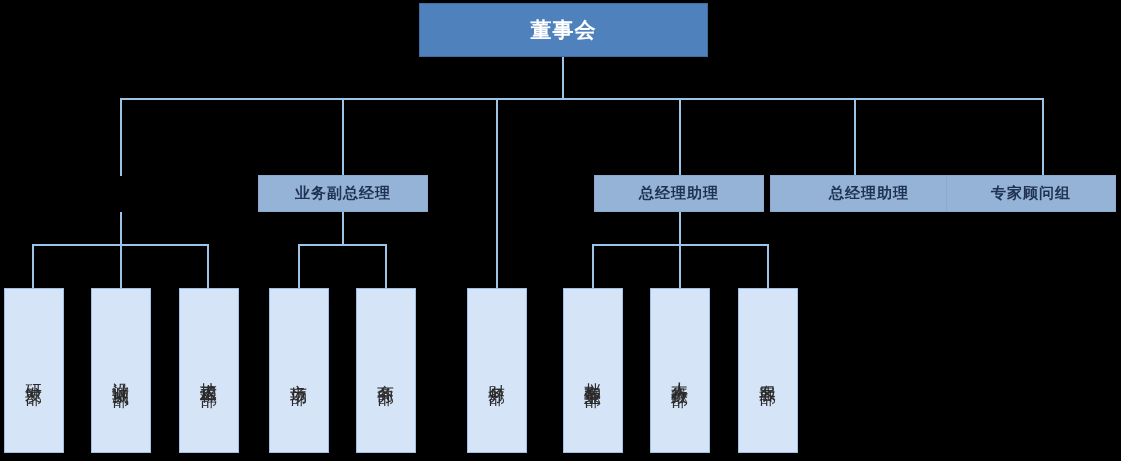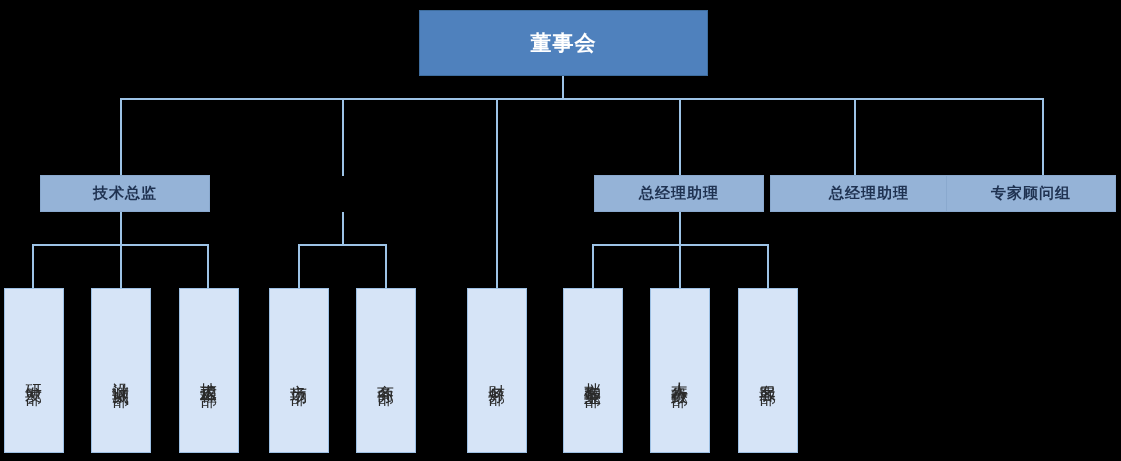--- a/index.html
+++ b/index.html
@@ -86,23 +86,23 @@
   <div class="connector h" style="left:298px; top:244px; width:89px;"></div>
   <div class="connector v" style="left:298px; top:244px; height:45px;"></div>
   <div class="connector v" style="left:385px; top:244px; height:45px;"></div>
 
   <div class="connector v" style="left:679px; top:212px; height:33px;"></div>
   <div class="connector h" style="left:592px; top:244px; width:177px;"></div>
   <div class="connector v" style="left:592px; top:244px; height:45px;"></div>
   <div class="connector v" style="left:679px; top:244px; height:45px;"></div>
   <div class="connector v" style="left:767px; top:244px; height:45px;"></div>
 
-  <div class="node level-0" style="left:419px; top:10px; width:289px; height:66px;">董事会</div>
+  <div class="node level-0" style="left:419px; top:3px; width:289px; height:54px;">董事会</div>
 
-  <div class="node level-1" style="left:40px; top:175px; width:170px; height:37px;">技术总监</div>
+  <div class="node level-1" style="left:258px; top:175px; width:170px; height:37px;">业务副总经理</div>
   <div class="node level-1" style="left:594px; top:175px; width:170px; height:37px;">总经理助理</div>
   <div class="node level-1" style="left:770px; top:175px; width:198px; height:37px;">总经理助理</div>
   <div class="node level-1" style="left:946px; top:175px; width:170px; height:37px;text-align:right;">专家顾问组</div>
 
   <div class="node level-2" style="left:4px; top:288px; width:60px; height:165px;">研发部</div>
   <div class="node level-2" style="left:91px; top:288px; width:60px; height:165px;">设计测试部</div>
   <div class="node level-2" style="left:179px; top:288px; width:60px; height:165px;">技术工程部</div>
 
   <div class="node level-2" style="left:269px; top:288px; width:60px; height:165px;">市场部</div>
   <div class="node level-2" style="left:356px; top:288px; width:60px; height:165px;">商务部</div>

